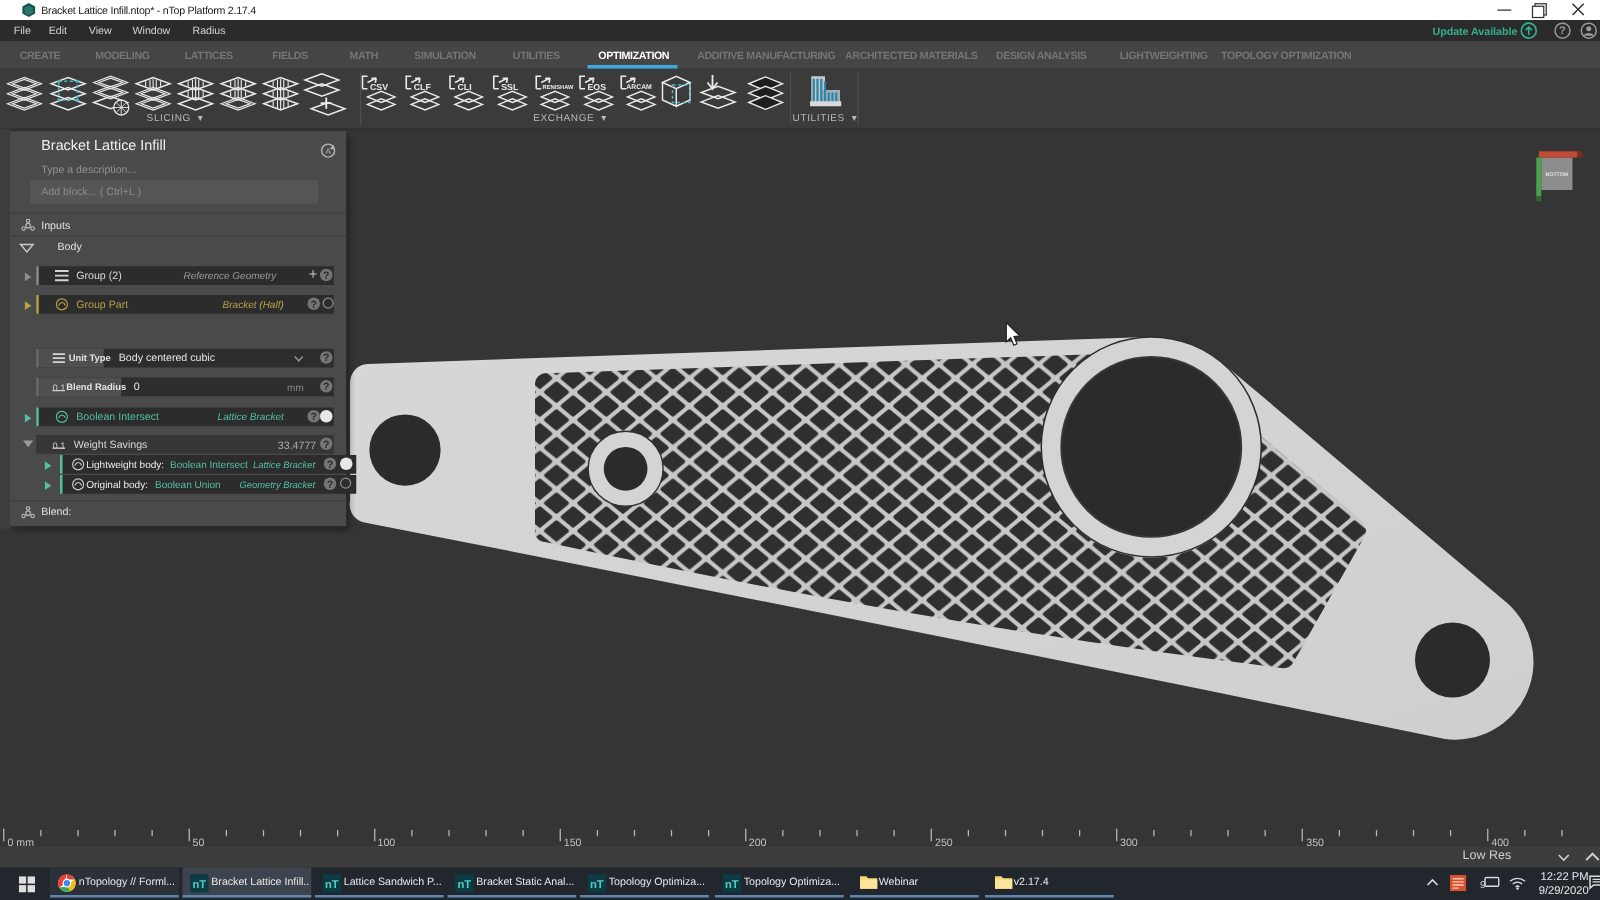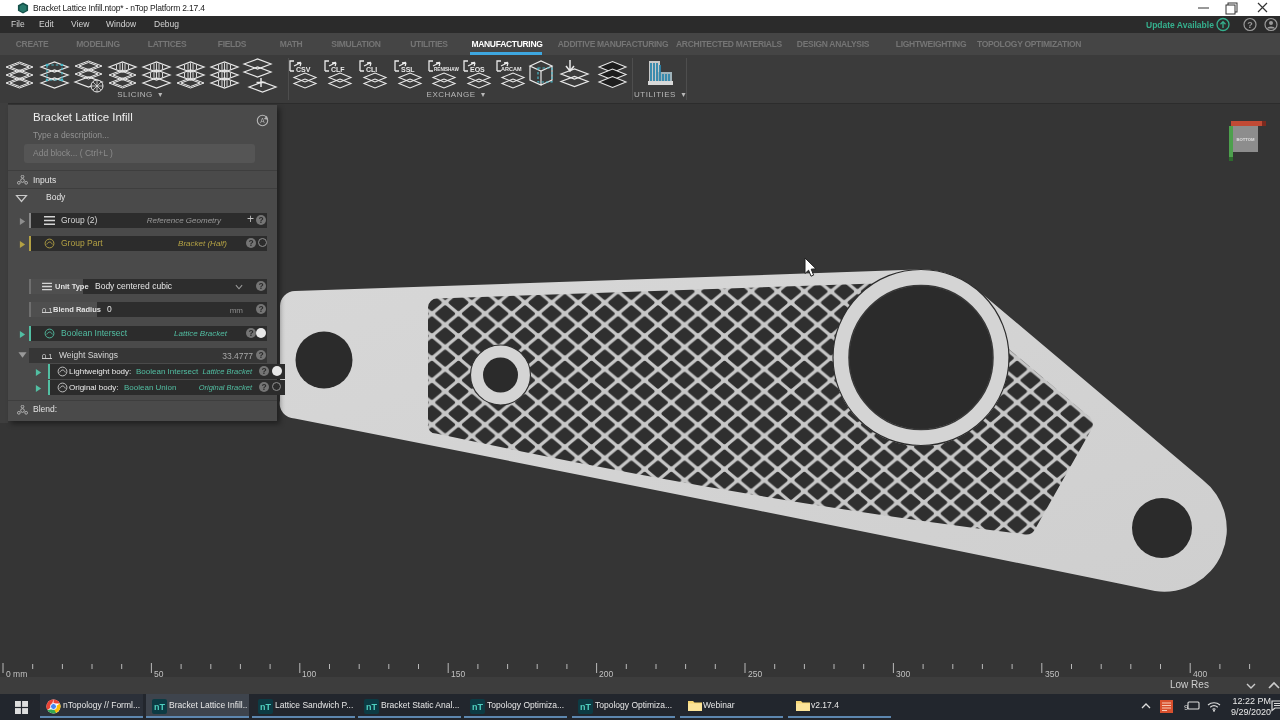--- a/index.html
+++ b/index.html
@@ -52,42 +52,42 @@
     <rect x="36" y="5" width="9" height="9" fill="#fff" stroke="#333" stroke-width="1"></rect>
     <path d="M68 3 L77 12 M77 3 L68 12" stroke="#333" stroke-width="1.2"></path>
   </svg>
 </div>
 
 <div id="menubar">
   <span class="mi" style="left:11px">File</span>
   <span class="mi" style="left:39px">Edit</span>
   <span class="mi" style="left:71px">View</span>
   <span class="mi" style="left:106px">Window</span>
-  <span class="mi" style="left:154px">Debug</span>
+  <span class="mi" style="left:154px">Radius</span>
   <span class="mi" style="left:1146px;color:#35b08e;font-weight:bold;font-size:8.5px;top:4px">Update Available</span>
   <svg class="abs" style="left:1214px;top:1px" width="64" height="15" viewBox="0 0 64 15">
     <circle cx="9" cy="7.5" r="6" fill="none" stroke="#35b08e" stroke-width="1.3"></circle>
     <path d="M9 11 L9 5 M6.5 7.2 L9 4.6 L11.5 7.2" stroke="#35b08e" stroke-width="1.3" fill="none"></path>
     <circle cx="36" cy="7.5" r="6" fill="none" stroke="#9a9a9a" stroke-width="1.2"></circle>
     <text x="36" y="10.5" font-size="9" fill="#9a9a9a" text-anchor="middle" font-weight="bold">?</text>
     <circle cx="57" cy="7.5" r="6" fill="none" stroke="#9a9a9a" stroke-width="1.2"></circle>
     <circle cx="57" cy="6" r="2" fill="#9a9a9a"></circle>
     <path d="M53 11.5 C53.5 8.8 60.5 8.8 61 11.5" fill="#9a9a9a"></path>
   </svg>
 </div>
 
 <div id="tabs">
   <span class="tab" style="left:32px">CREATE</span>
   <span class="tab" style="left:98px">MODELING</span>
   <span class="tab" style="left:167px">LATTICES</span>
   <span class="tab" style="left:232px">FIELDS</span>
   <span class="tab" style="left:291px">MATH</span>
   <span class="tab" style="left:356px">SIMULATION</span>
   <span class="tab" style="left:429px">UTILITIES</span>
-  <span class="tab active" style="left:507px">MANUFACTURING</span>
+  <span class="tab active" style="left:507px">OPTIMIZATION</span>
   <span class="tab" style="left:613px">ADDITIVE MANUFACTURING</span>
   <span class="tab" style="left:729px">ARCHITECTED MATERIALS</span>
   <span class="tab" style="left:833px">DESIGN ANALYSIS</span>
   <span class="tab" style="left:931px">LIGHTWEIGHTING</span>
   <span class="tab" style="left:1029px">TOPOLOGY OPTIMIZATION</span>
   <div class="underline"></div>
 </div>
 
 <div id="toolbar">
   <svg id="tbicons" class="abs" style="left:0;top:0" width="1280" height="48" viewBox="0 0 1280 48">
@@ -457,21 +457,21 @@
   <svg class="abs" style="left:27px;top:279px" width="7" height="9" viewBox="0 0 8 10">
       <path d="M1 1 L7 5 L1 9 Z" fill="#52bfa3"></path>
     </svg>
   <div class="drow" style="left:40px;top:275px;width:237px;border-left-color:#52bfa3">
     <svg class="abs" style="left:7px;top:2px" width="11" height="11" viewBox="0 0 12 12">
         <circle cx="6" cy="6" r="4.8" fill="none" stroke="#c9c9c9" stroke-width="1"></circle>
         <path d="M3 7 C5 3 8 4 9 7" fill="none" stroke="#c9c9c9" stroke-width="1"></path>
       </svg>
     <span class="abs" style="left:19px;color:#ececec;font-size:8px;white-space:nowrap">Original body:</span>
     <span class="abs teal" style="left:74px;font-size:8px;white-space:nowrap">Boolean Union</span>
-    <span class="abs itl teal" style="right:33px;color:#52bfa3;font-size:7.5px">Original Bracket</span>
+    <span class="abs itl teal" style="right:33px;color:#52bfa3;font-size:7.5px">Geometry Bracket</span>
     <span class="qm abs" style="right:16px;top:2px">?</span>
     <span class="abs" style="right:4px;top:2px;width:9px;height:9px;border:1.3px solid #8e8e8e;border-radius:50%"></span>
   </div>
   <div class="abs" style="left:0;top:295px;width:269px;height:1px;background:#3e3e3e"></div>
 
   <svg class="abs" style="left:9px;top:300px" width="11" height="11" viewBox="0 0 12 12">
       <circle cx="6" cy="6" r="2" fill="none" stroke="#b9b9b9" stroke-width="1"></circle>
       <circle cx="6" cy="1.8" r="1.5" fill="none" stroke="#b9b9b9" stroke-width="1"></circle>
       <circle cx="10" cy="8.5" r="1.5" fill="none" stroke="#b9b9b9" stroke-width="1"></circle>
       <circle cx="2" cy="8.5" r="1.5" fill="none" stroke="#b9b9b9" stroke-width="1"></circle>

